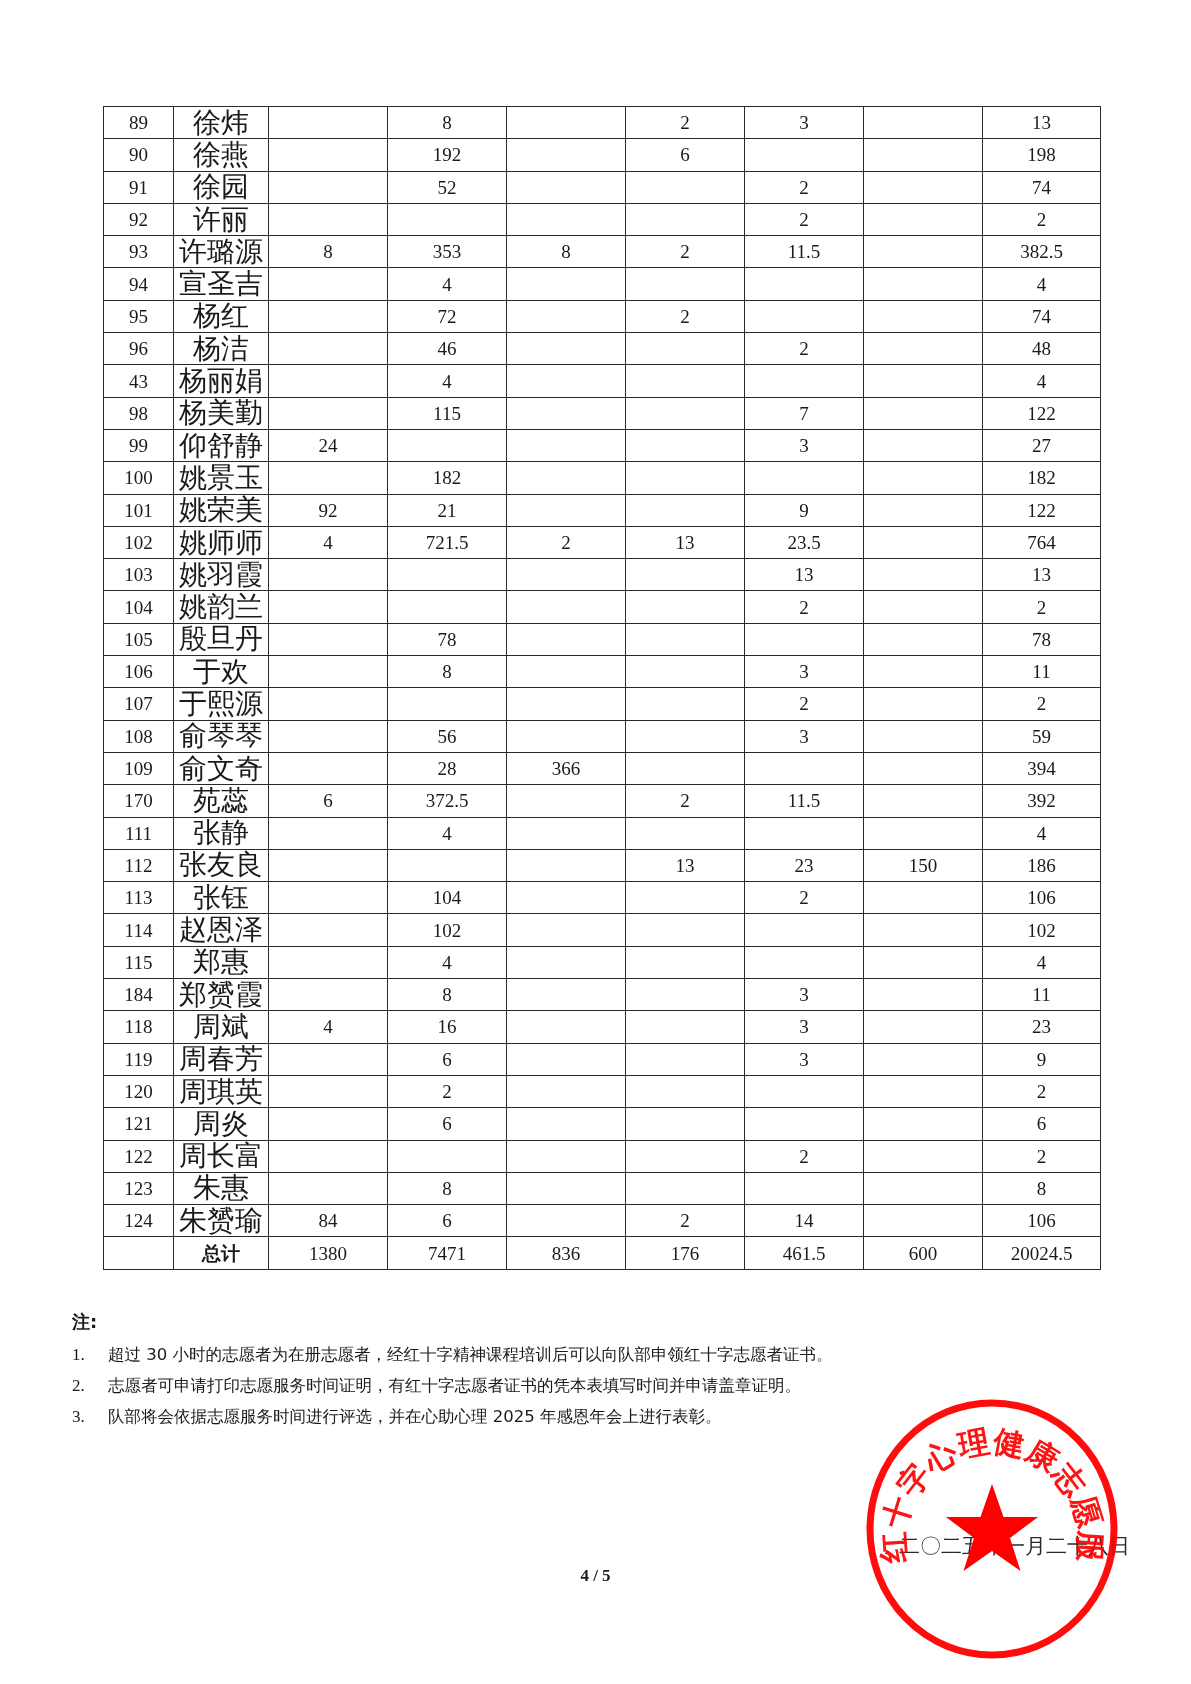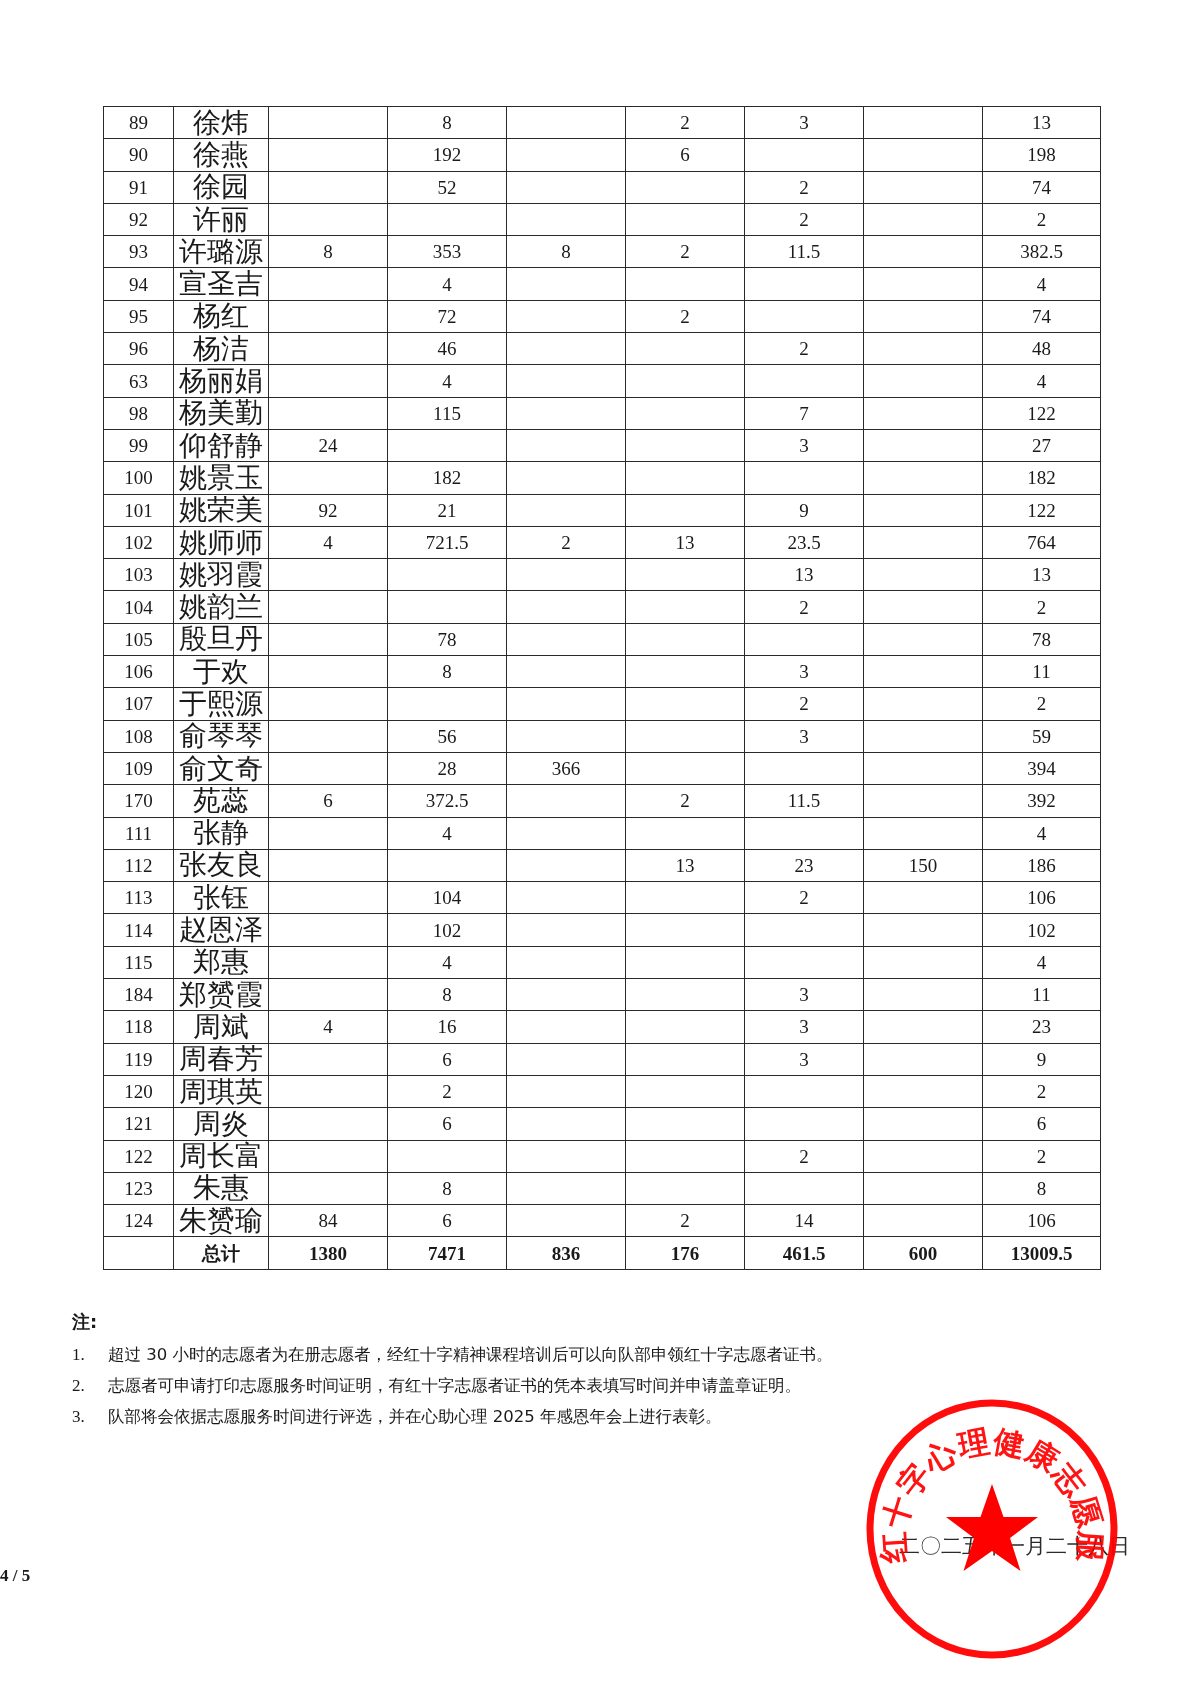--- a/index.html
+++ b/index.html
@@ -6,31 +6,31 @@
   body { width: 1191px; height: 1684px; position: relative; overflow: hidden;
          font-family: "DejaVu Serif", "Liberation Serif", serif; color: #1a1a1a; }
   .page { position: absolute; left: 0; top: 0; width: 1191px; height: 1684px; }
 
   table.hours { position: absolute; left: 103px; top: 106px; border-collapse: collapse;
                 table-layout: fixed; width: 997px; }
   table.hours td { border: 1.3px solid #2a2a2a; height: 31.3px; padding: 0; text-align: center;
                    vertical-align: middle; font-size: 19px; line-height: 1; white-space: nowrap;
                    font-family: "Liberation Serif", "DejaVu Serif", serif; }
   table.hours td.name { font-family: "DejaVu Sans", sans-serif; font-size: 28px; }
-  table.hours tr.total td { font-weight: bold; font-size: 19px; }
+  table.hours tr.total td { font-weight: normal; font-size: 19px; }
   table.hours tr.total td.name { font-weight: bold; font-family: "DejaVu Sans", sans-serif; text-align: center; }
 
   .notes { position: absolute; left: 72px; top: 1310px; width: 1000px; font-size: 17px; }
   .notes .title { font-family: "DejaVu Sans", sans-serif; font-weight: bold; font-size: 18px; margin-bottom: 10px; }
   .notes .note { display: flex; align-items: baseline; height: 31px; font-family: "DejaVu Sans", sans-serif; font-size: 16.5px; }
   .notes .num { width: 36px; font-family: "Liberation Serif", serif; font-size: 17px; }
 
   .date { position: absolute; left: 860px; top: 1532px; width: 270px; text-align: right;
           font-family: "DejaVu Sans", sans-serif; font-size: 21px; color: #2a2a2a; }
-  .pager { position: absolute; left: 0; top: 1566px; width: 1191px; 
+  .pager { position: absolute; left: 0; top: 1566px; width: 1191px; text-align: center;
            font-family: "Liberation Serif", serif; font-weight: bold; font-size: 17px; }
 
   .seal { position: absolute; left: 862px; top: 1397px; width: 260px; height: 265px; pointer-events: none; }
 </style>
 </head>
 <body>
 
 <div class="page">
 
   <table class="hours">
@@ -128,21 +128,21 @@
           <td class="name">杨洁</td>
           <td></td>
           <td>46</td>
           <td></td>
           <td></td>
           <td>2</td>
           <td></td>
           <td>48</td>
         </tr>
         <tr>
-          <td>63</td>
+          <td>43</td>
           <td class="name">杨丽娟</td>
           <td></td>
           <td>4</td>
           <td></td>
           <td></td>
           <td></td>
           <td></td>
           <td>4</td>
         </tr>
         <tr>
@@ -433,21 +433,21 @@
         </tr>
         <tr class="total">
           <td></td>
           <td class="name">总计</td>
           <td>1380</td>
           <td>7471</td>
           <td>836</td>
           <td>176</td>
           <td>461.5</td>
           <td>600</td>
-          <td>13009.5</td>
+          <td>20024.5</td>
         </tr>
       </tbody>
   </table>
 
   <div class="notes">
     <div class="title">注:</div>
     <div class="note">
       <span class="num">1.</span>
       <span>超过 30 小时的志愿者为在册志愿者，经红十字精神课程培训后可以向队部申领红十字志愿者证书。</span>
     </div>

